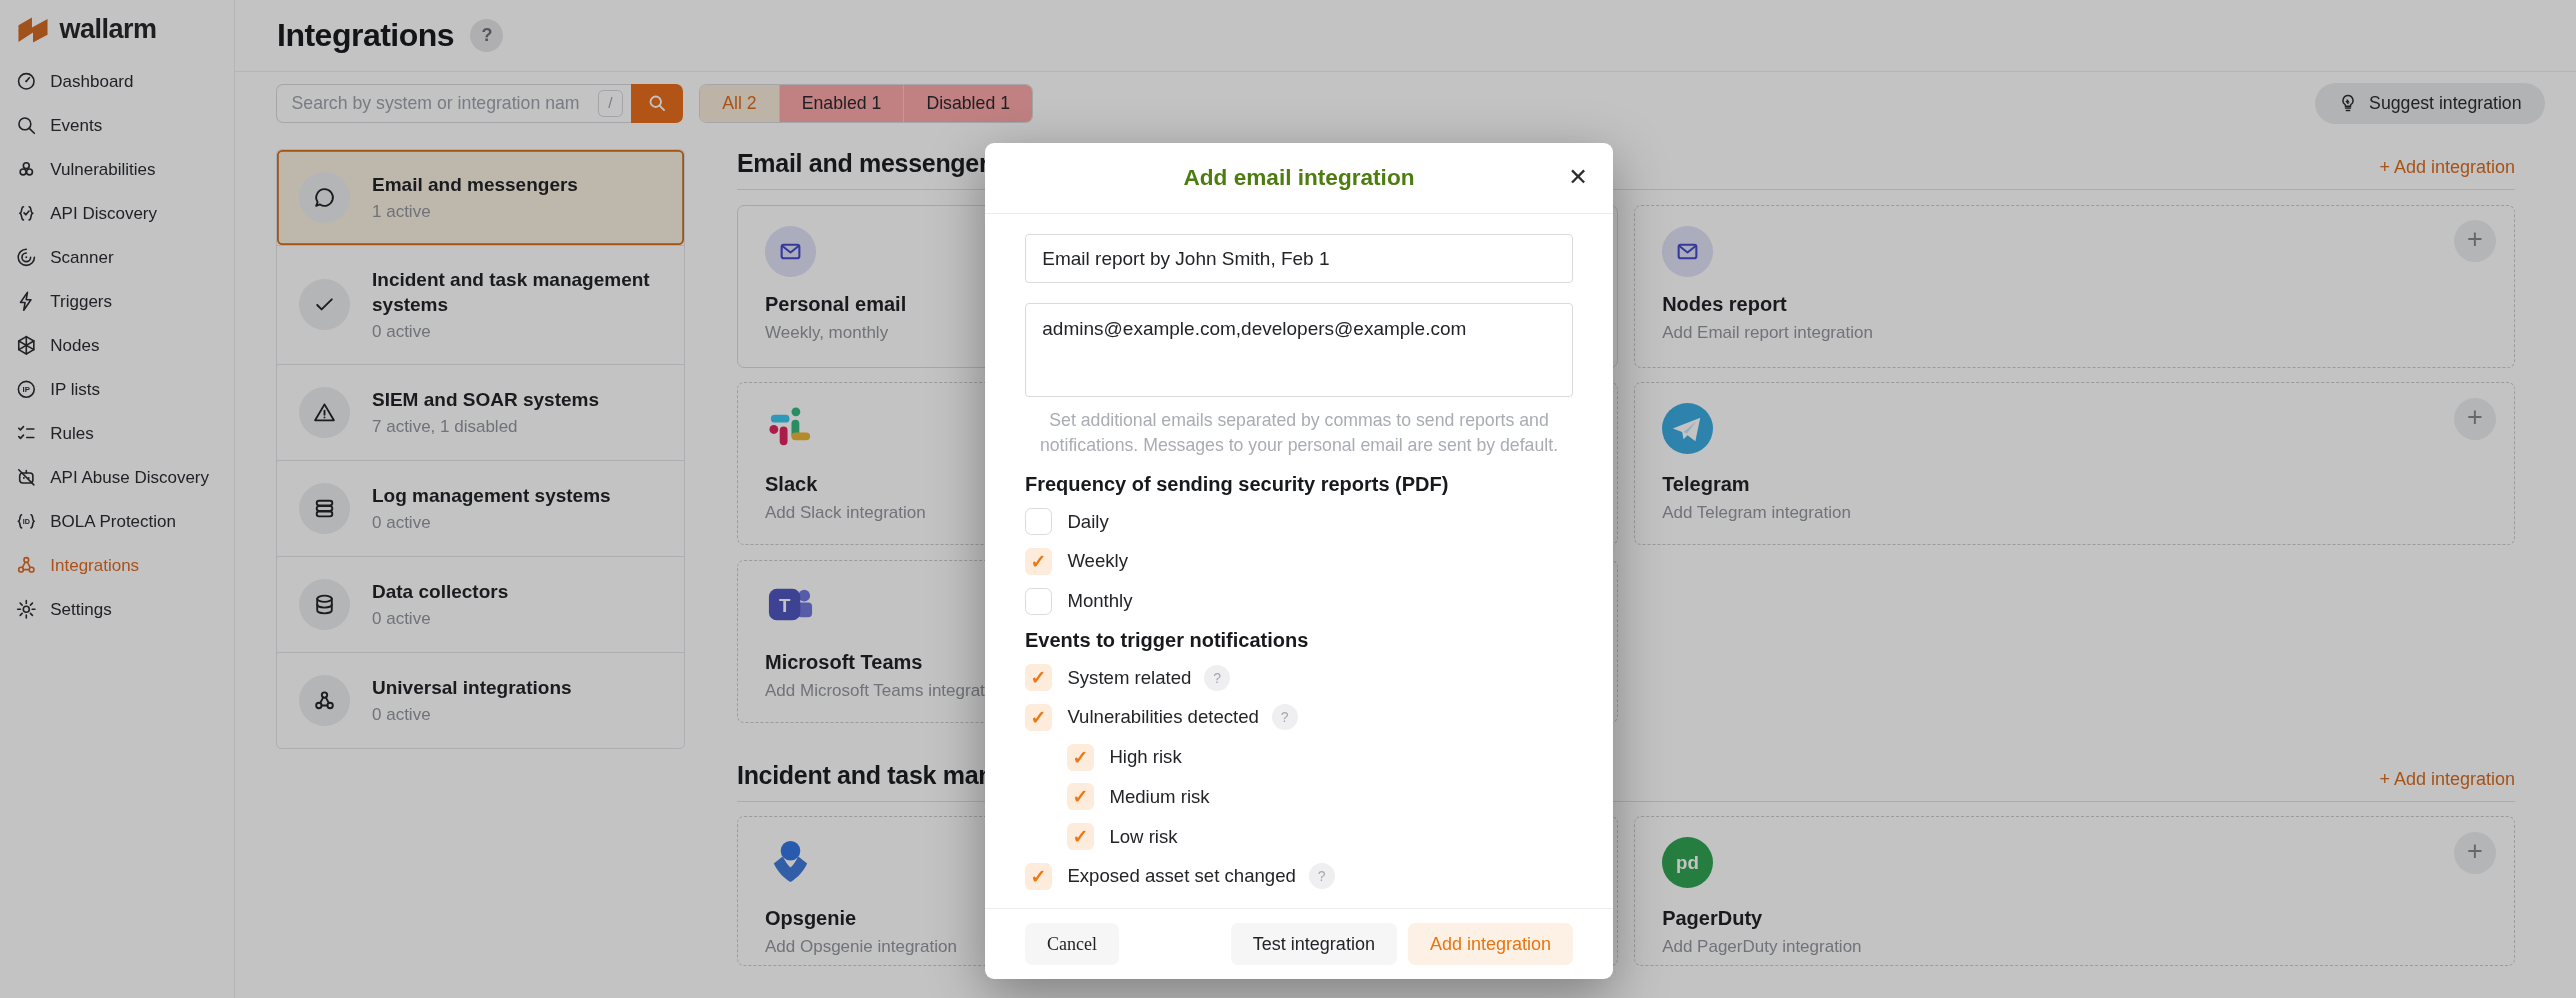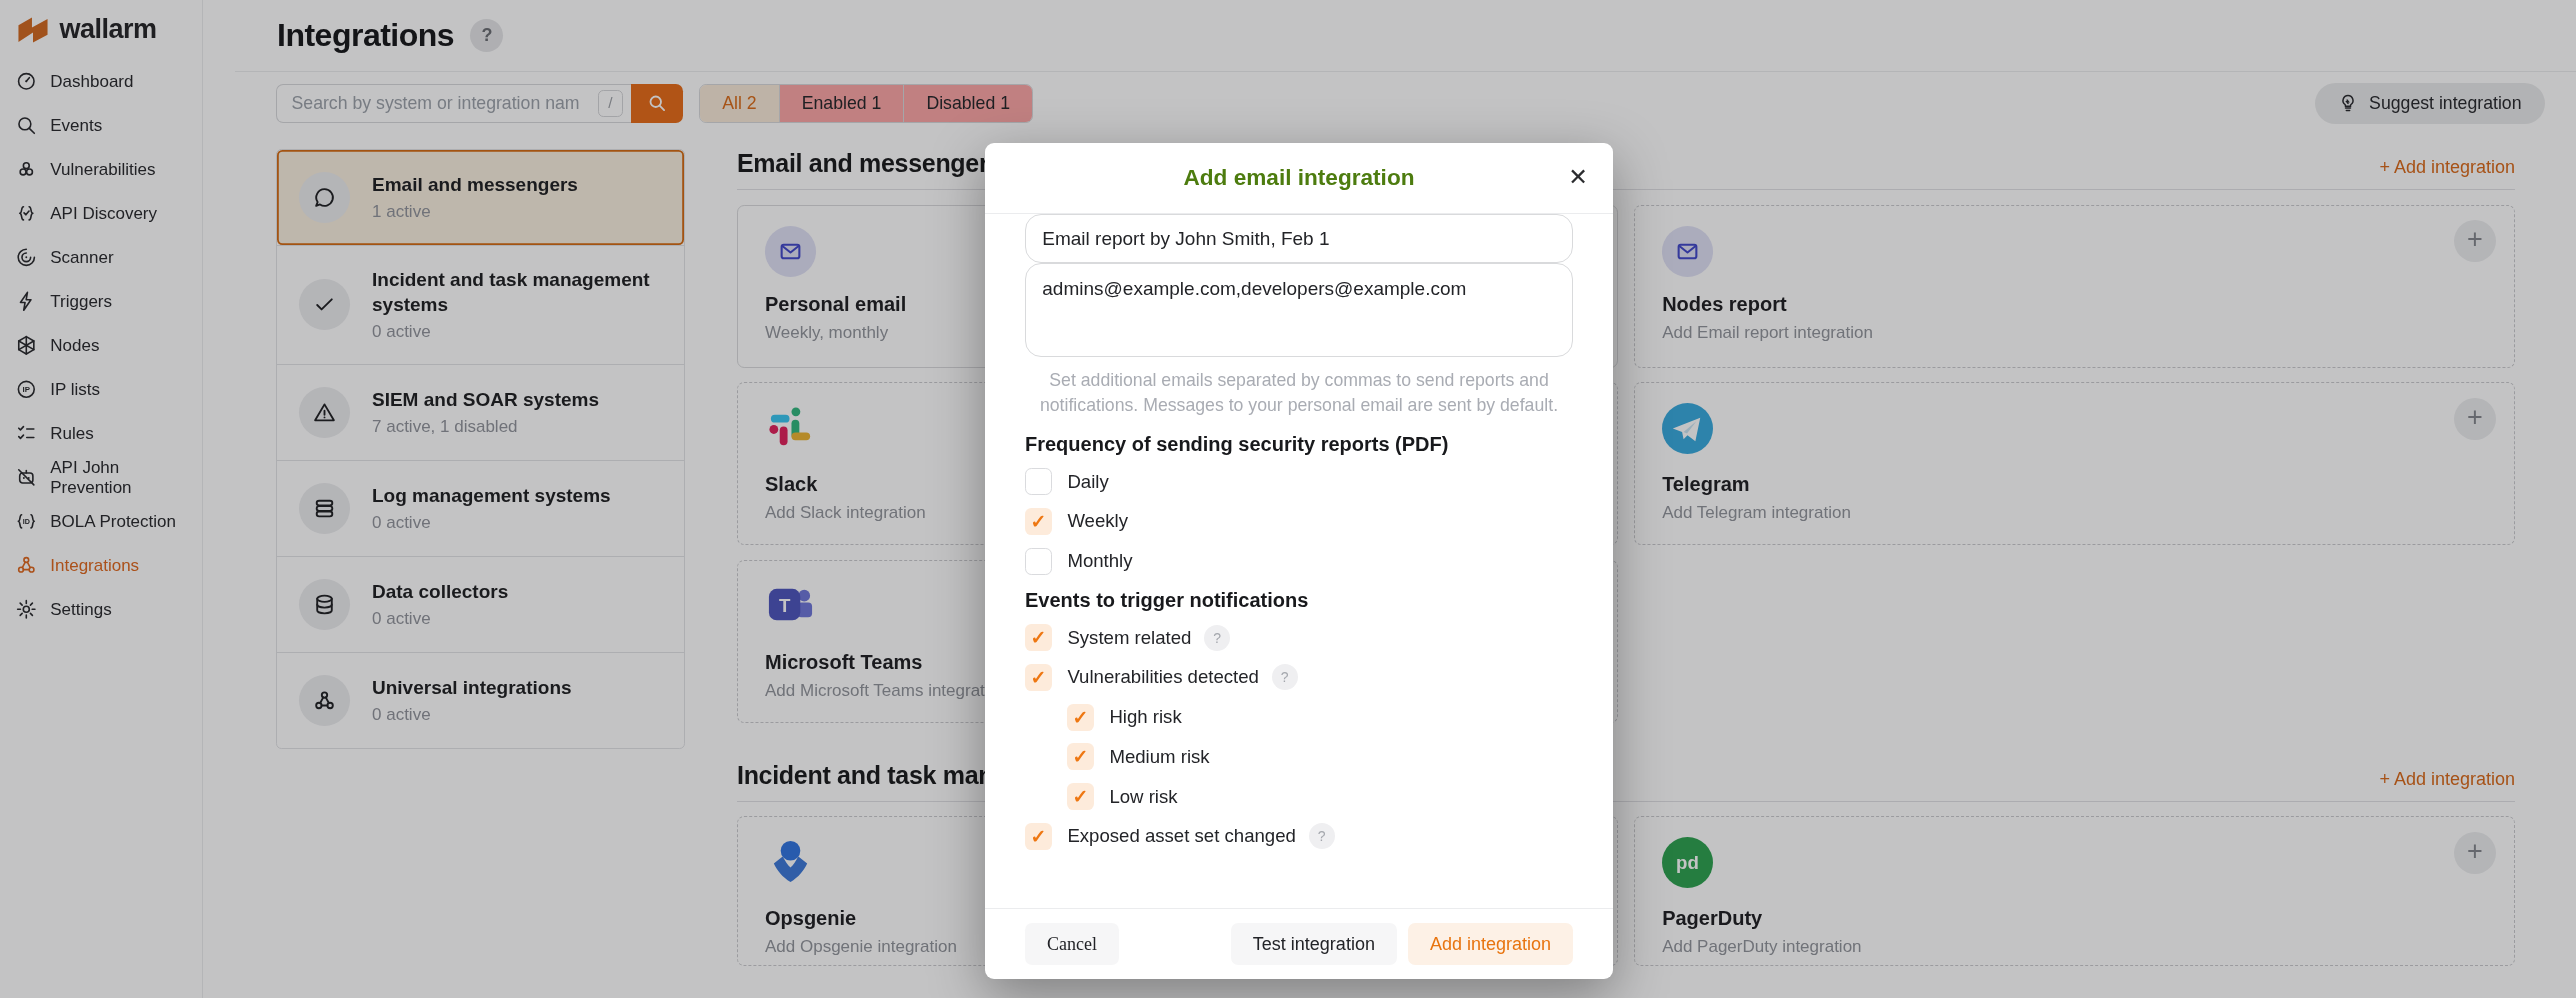--- a/index.html
+++ b/index.html
@@ -1,21 +1,21 @@
 <!DOCTYPE html>
 <html style="font-size:14.5px"><head>
 <meta charset="utf-8">
 <style>
   * { margin:0; padding:0; box-sizing:border-box; }
   html,body { width:2576px; height:998px; }
   body { font-family:"Liberation Sans", sans-serif; background:#fff; overflow:hidden; }
   .page { position:relative; width:2576px; height:998px; background:#fff; }
 
   
-  .sidebar { position:absolute; left:0; top:0; width:203px; height:998px; background:#fff; border-right:0.9px solid #ebecee; z-index:10; }
+  .sidebar { position:absolute; left:0; top:0; width:235px; height:998px; background:#fff; border-right:0.9px solid #ebecee; z-index:10; }
   .logo { display:flex; align-items:center; gap:9px; padding:11px 0 0 14.5px; height:47px; }
   .logo-text { font-size:27px; font-weight:800; color:#222225; letter-spacing:-0.5px; }
   .nav { margin-top:12.7px; }
   .nav-item { display:flex; align-items:center; height:44px; padding-left:15px; color:#26272b; cursor:pointer; }
   .nav-item .nicon { width:22.6px; height:22.6px; flex-shrink:0; }
   .nav-item span.lbl { margin-left:12.7px; font-size:17px; }
   .nav-item.active { color:#df661b; }
   .nicon { stroke:currentColor; fill:none; stroke-width:1.7; stroke-linecap:round; stroke-linejoin:round; }
 
   
@@ -67,21 +67,21 @@
   .plus-btn::after { content:"+"; margin-top:-2.7px; }
 
   
   .backdrop { position:absolute; inset:0; background:rgba(23,24,26,0.26); z-index:40; }
   .modal { position:absolute; left:985px; top:143px; width:628px; height:836px; background:#fff; border-radius:9px; box-shadow:0 16.3px 54px rgba(0,0,0,0.35); z-index:50; }
   .mheader { position:relative; height:71px; border-bottom:0.9px solid #ebecee; display:flex; align-items:center; justify-content:center; }
   .mtitle { font-size:22.6px; font-weight:700; color:#4d7c0f; }
   .mclose { position:absolute; right:25px; top:50%; transform:translateY(-50%); font-size:23.5px; color:#2b2c2f; cursor:pointer; line-height:1; }
   .mclose::after { content:"✕"; }
   .mbody { padding:0 40px; }
-  .fld { display:block; width:100%; border:0.9px solid #d9dadc; border-radius:16px; font-size:19px; color:#232428; font-family:"Liberation Sans",sans-serif; outline:none; background:#fff; }
+  .fld { display:block; width:100%; margin-top:20px; border:0.9px solid #d9dadc; border-radius:4px; font-size:19px; color:#232428; font-family:"Liberation Sans",sans-serif; outline:none; background:#fff; }
   input.fld { height:49px; padding:0 16.3px; }
   textarea.fld { height:94px; padding:11.8px 16.3px; resize:none; line-height:25px; }
   .helper { margin-top:11px; text-align:center; font-size:17.7px; line-height:25px; color:#a9acb3; }
   .mhead3 { font-size:20px; font-weight:800; color:#18191c; }
   .mhead3.freq { margin-top:14.5px; }
   .mhead3.events { margin-top:14px; }
   .opt { display:flex; align-items:center; margin-top:12.7px; height:27px; cursor:pointer; }
   .opt.indent { margin-left:42px; }
   .cb { width:27px; height:27px; border-radius:6.3px; flex-shrink:0; display:flex; align-items:center; justify-content:center; }
   .cb.un { background:#fff; border:1.4px solid #dadbde; }
@@ -177,21 +177,21 @@
         <span class="lbl">Rules</span>
       </div>
       <div class="nav-item">
         <svg class="nicon" viewBox="0 0 24 24">
             <rect x="5" y="7.5" width="14" height="10.5" rx="3"></rect>
             <circle cx="9.4" cy="12.7" r="1" fill="currentColor" stroke="none"></circle>
             <circle cx="14.6" cy="12.7" r="1" fill="currentColor" stroke="none"></circle>
             <path d="M12 7.5V4.8"></path>
             <path d="M4 4l16 16"></path>
           </svg>
-        <span class="lbl">API John Prevention</span>
+        <span class="lbl">API Abuse Discovery</span>
       </div>
       <div class="nav-item">
         <svg class="nicon" viewBox="0 0 24 24">
             <path d="M7 5C4.5 5 6 12 3.5 12c2.5 0 1 7 3.5 7"></path>
             <path d="M17 5c2.5 0 1 7 3.5 7-2.5 0-1 7-3.5 7"></path>
             <text x="12" y="15" font-size="7.6" font-weight="700" text-anchor="middle" fill="currentColor" stroke="none" font-family="Liberation Sans, sans-serif">ID</text>
           </svg>
         <span class="lbl">BOLA Protection</span>
       </div>
       <div class="nav-item active">

